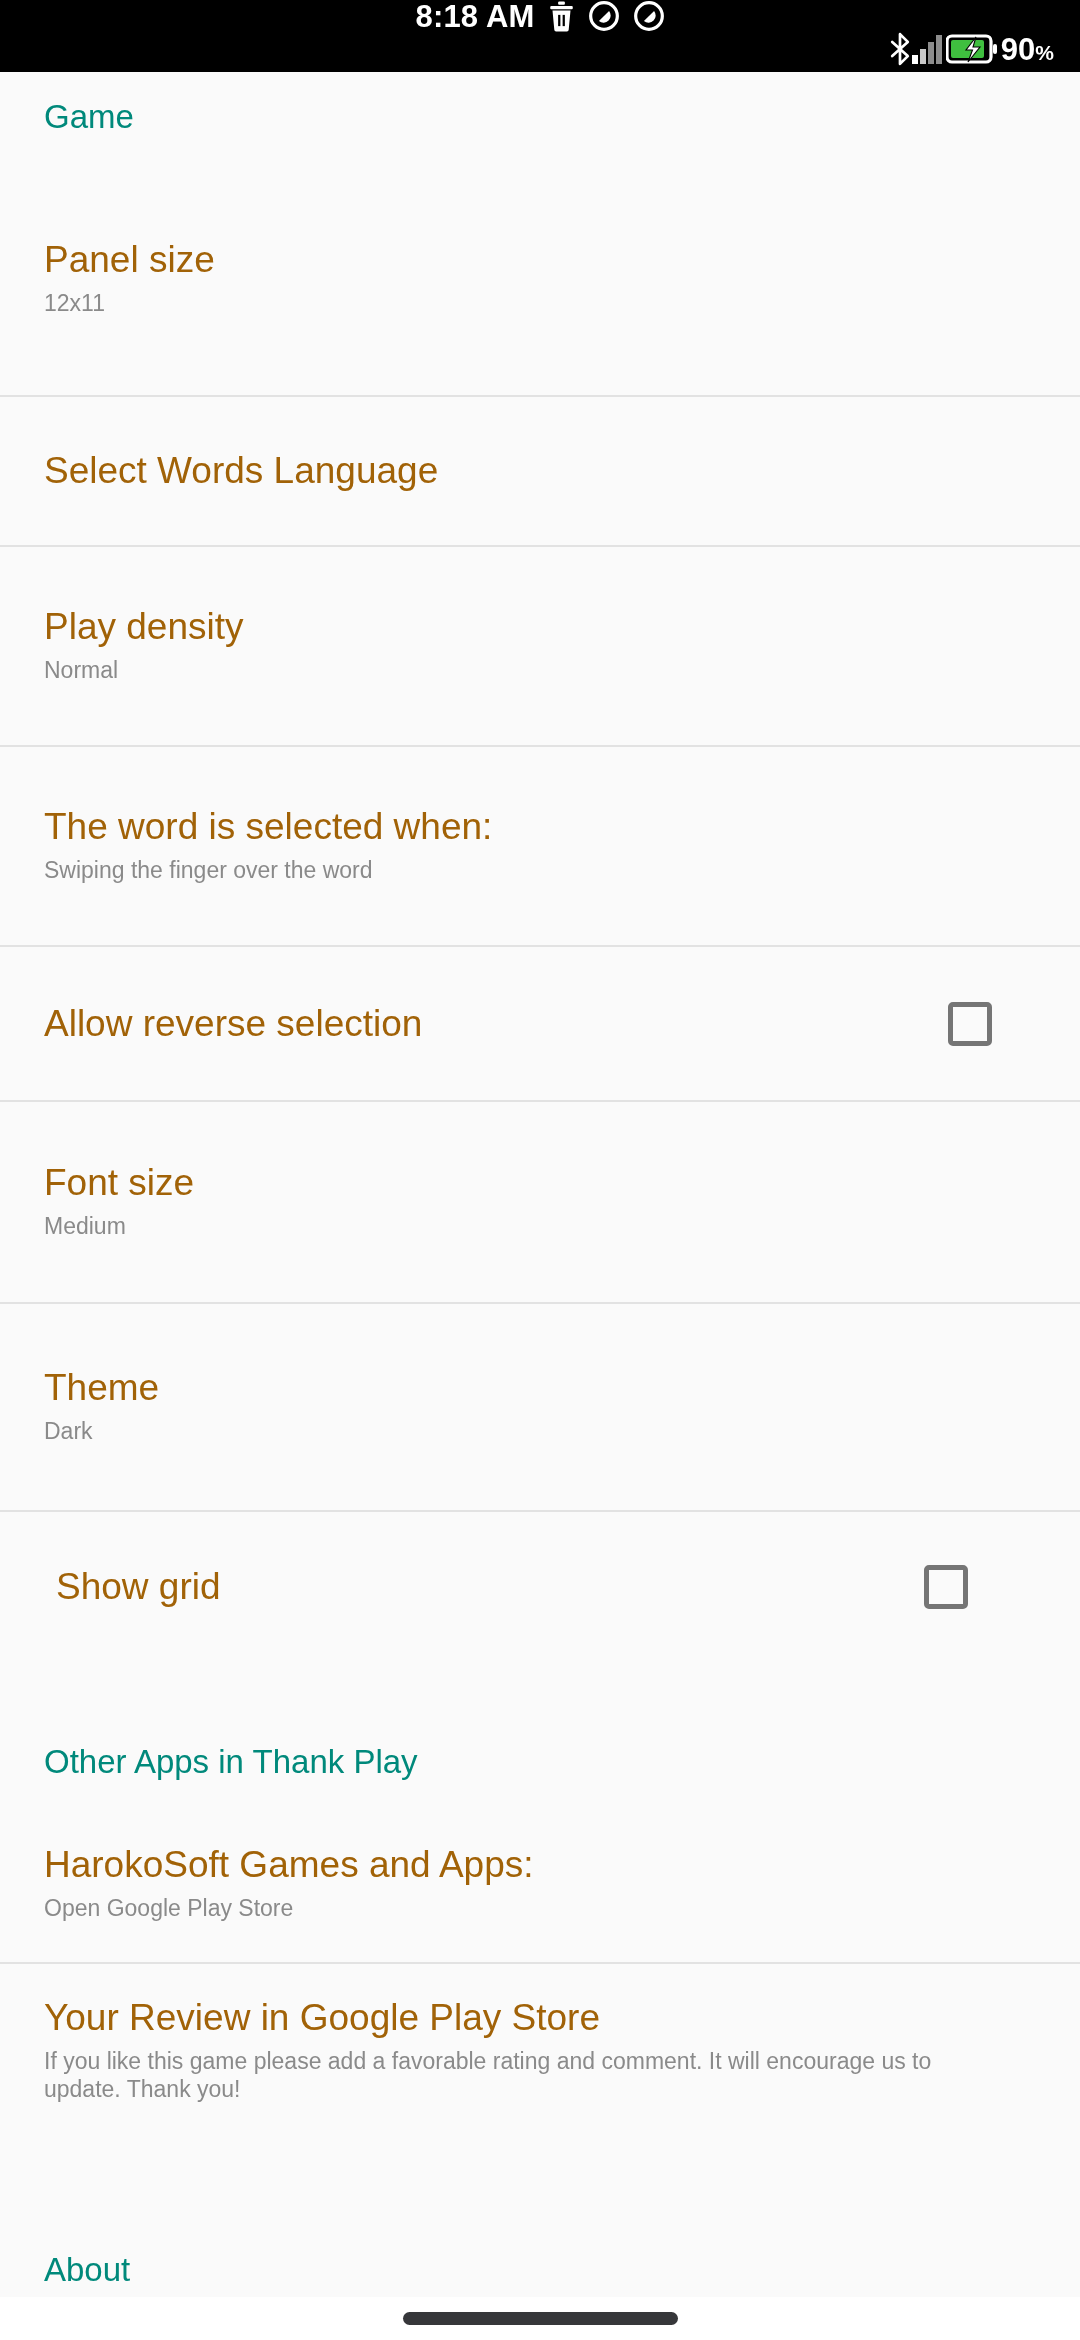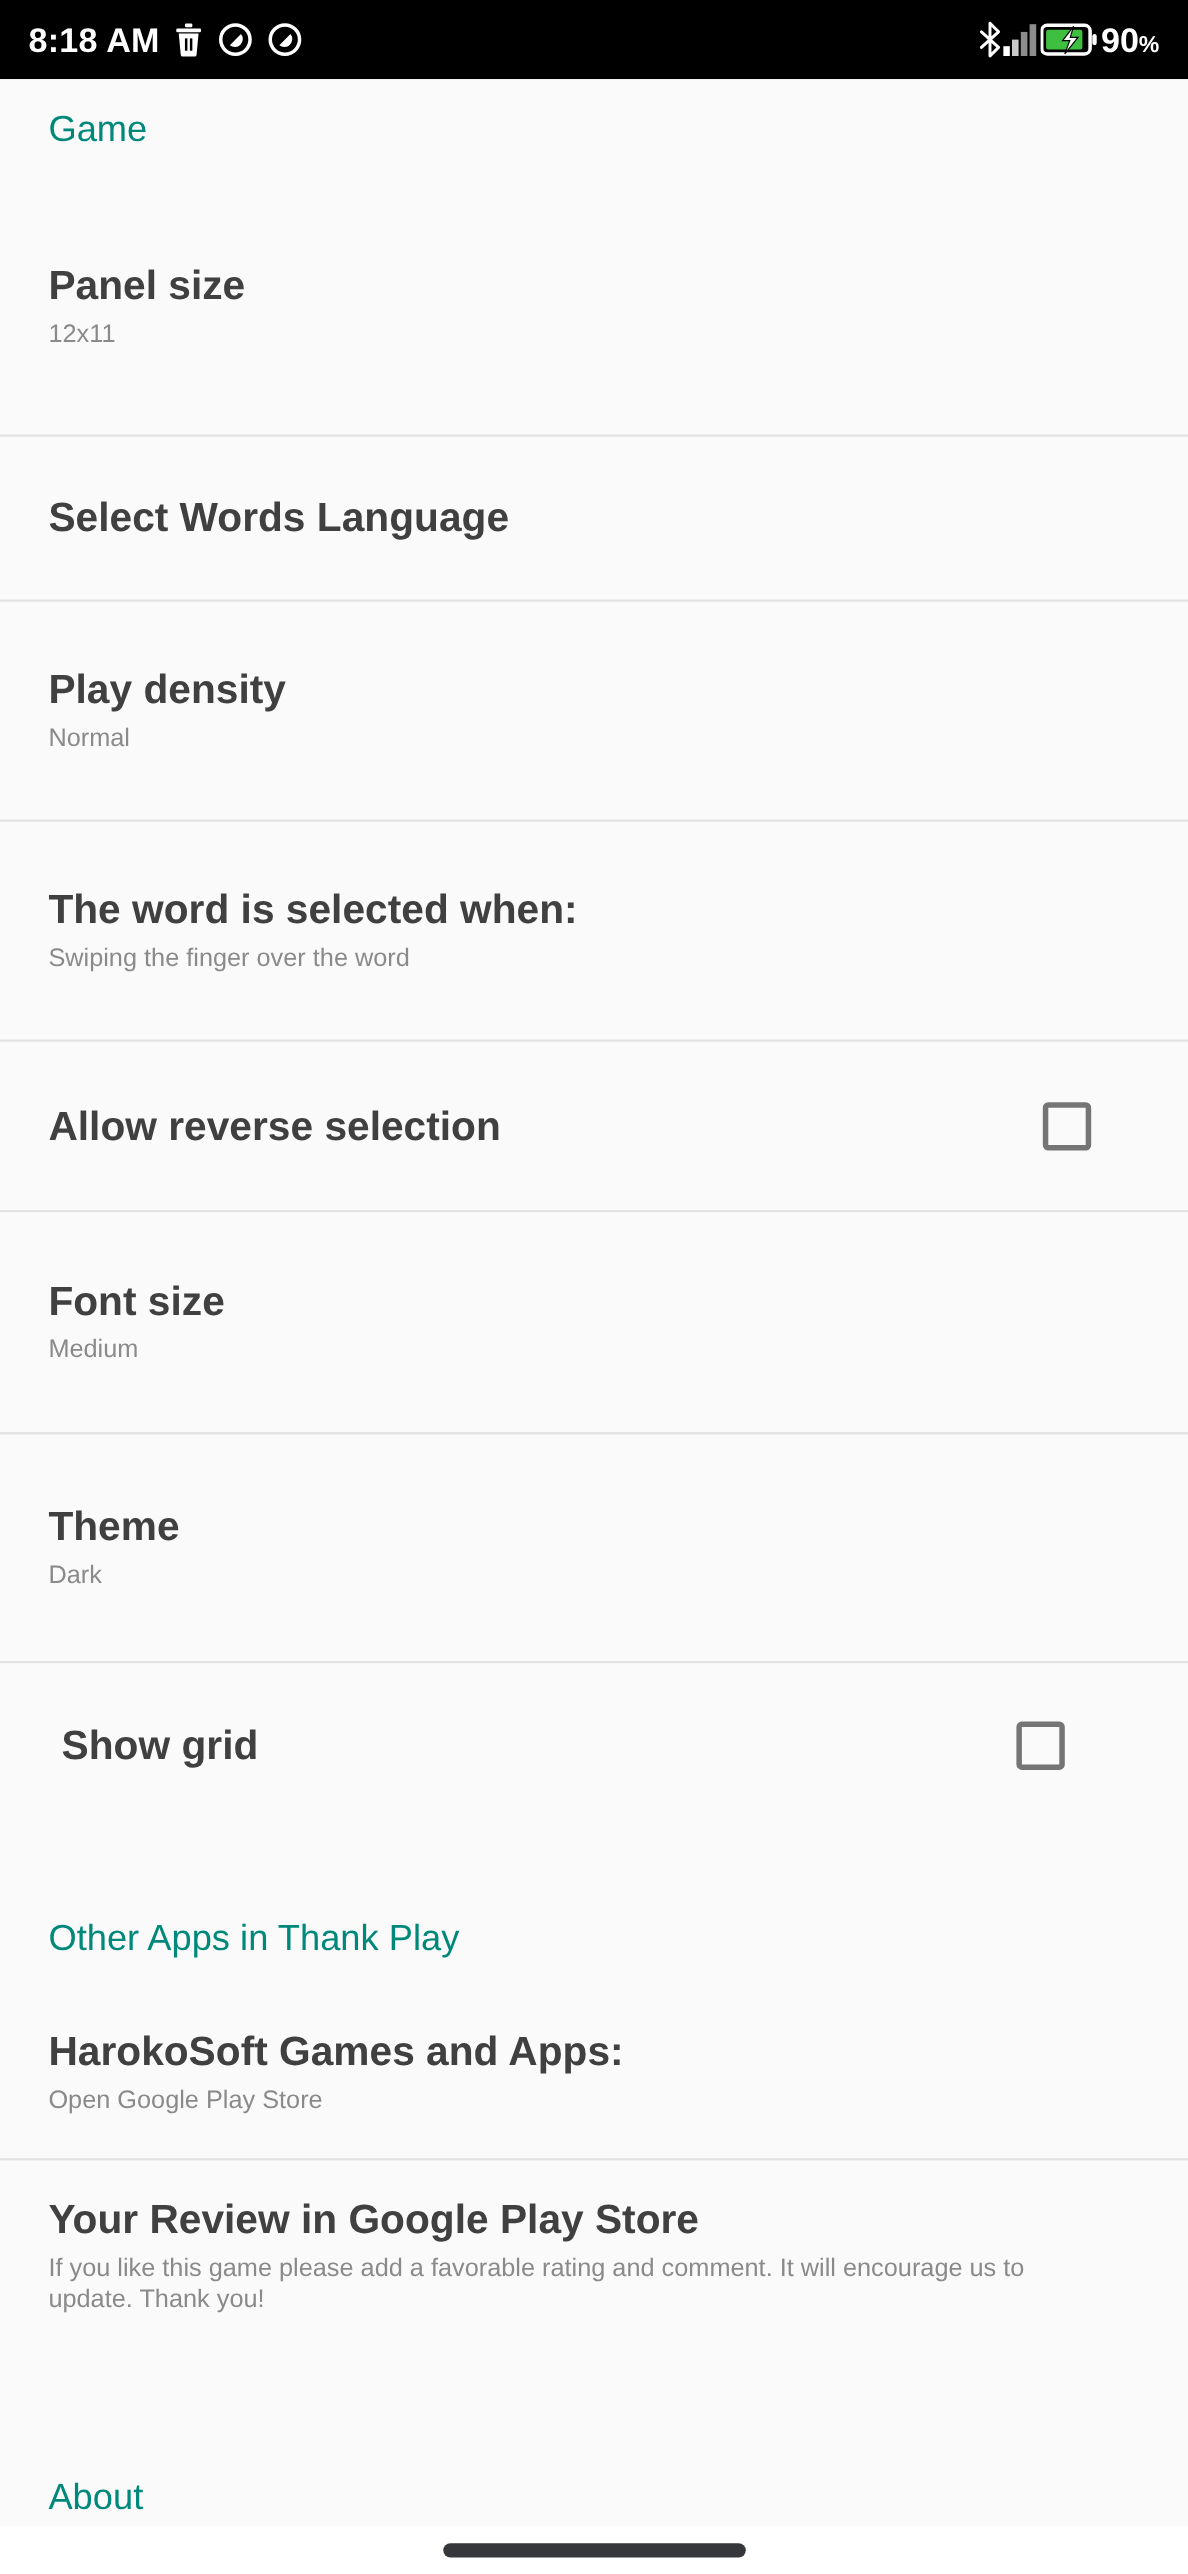--- a/index.html
+++ b/index.html
@@ -12,20 +12,21 @@
   #screen { position:relative; width:1080px; height:2340px; }
 
   
   .statusbar{
     position:absolute; top:0; left:0;
     width:1080px; height:72px;
     background:#000000;
     display:flex; align-items:center;
     padding:0 26px;
     color:#ffffff;
+    flex-direction:column;
   }
   .sb-left{ display:flex; align-items:center; gap:13px; }
   .sb-right{ margin-left:auto; display:flex; align-items:center; }
   .sb-clock{ font-size:31px; font-weight:700; letter-spacing:.2px; line-height:1; }
   .sb-ico{ display:flex; align-items:center; justify-content:center; }
   .batt-pct{ font-size:31px; font-weight:700; line-height:1; margin-left:2px;}
   .batt-pct .pct{ font-size:21px; font-weight:700; }
 
   
   .content{
@@ -41,24 +42,24 @@
     padding:0 44px;
     line-height:1;
   }
   .row{
     position:relative;
     padding:0 44px;
     display:flex; align-items:center;
   }
   .row-txt{ flex:1 1 auto; min-width:0; }
   .title{
-    color:#404040;
+    color:#a16207;
     font-size:37px;
     line-height:1.08;
-    font-weight:700;
+    font-weight:400;
   }
   .summary{
     color:#8a8a8a;
     font-size:23px;
     line-height:1.24;
     font-weight:400;
     margin-top:9px;
   }
   .divider{
     position:absolute; left:0;

